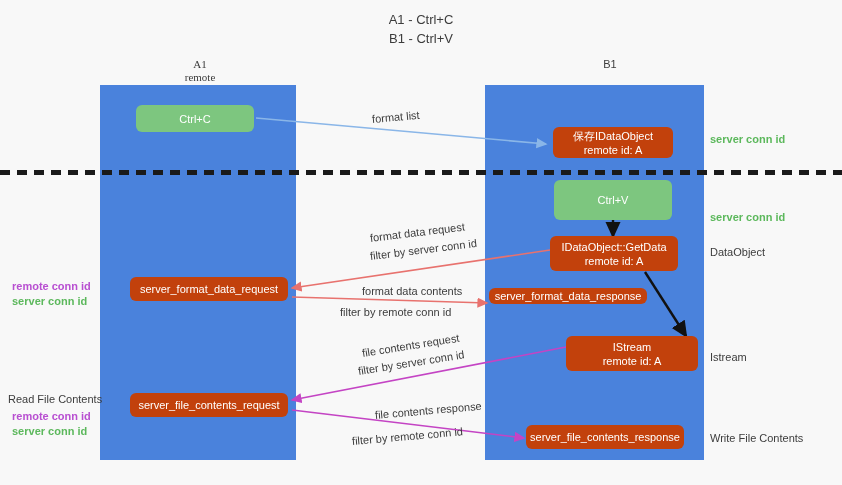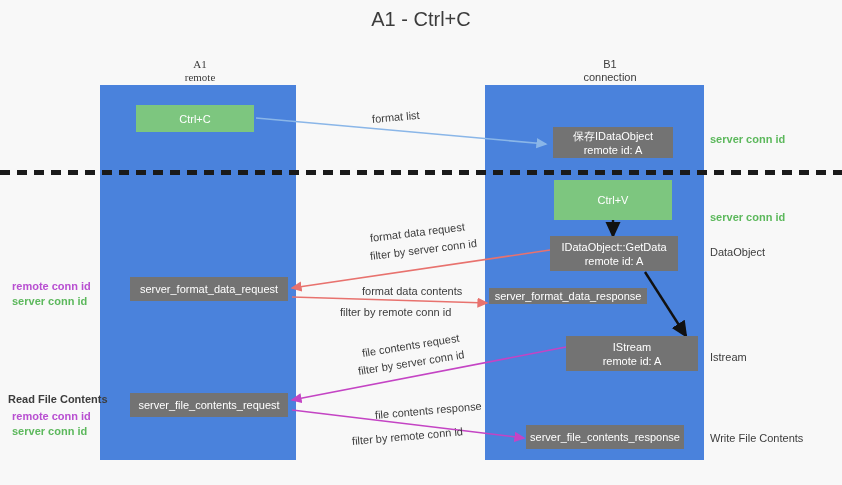--- a/index.html
+++ b/index.html
@@ -10,39 +10,40 @@
     color:#3c3c3c;
     overflow:hidden;
   }
   #stage{position:relative;width:842px;height:485px;}
 
   .abs{position:absolute;}
 
   
   .title{
     left:0;top:10px;width:842px;text-align:center;
-    font-size:20px;line-height:19px;color:#3c3c3c;
+    font-size:13px;line-height:19px;color:#3c3c3c;
   }
 
   
   .col-head{
     text-align:center;font-size:11px;line-height:13px;color:#3c3c3c;
   }
 
   
   .lane{background:#4a82dc;}
 
   
   .box{
     display:flex;flex-direction:column;align-items:center;justify-content:center;
     color:#ffffff;font-size:11px;line-height:14px;text-align:center;
     box-sizing:border-box;
+    border-radius:6px;
   }
   .box.green{background:#7dc67f;}
-  .box.orange{background:#737373;}
+  .box.orange{background:#c2410c;}
 
   
   .divider{
     left:0;top:170px;width:842px;height:5px;
     background-image:repeating-linear-gradient(to right,#1a1a1a 0 10px,transparent 10px 17px);
   }
 
   
   .lbl{font-size:11px;line-height:14px;white-space:nowrap;}
   .lbl.green-t{color:#5cb85c;font-weight:bold;}
@@ -55,29 +56,29 @@
 
   svg.overlay{position:absolute;left:0;top:0;width:842px;height:485px;pointer-events:none;}
 </style>
 </head>
 <body>
 
 <div id="stage">
 
   <div class="abs title">
     <div>A1 - Ctrl+C</div>
+    <div>B1 - Ctrl+V</div>
   </div>
 
   <div class="abs col-head" style="left:120px;top:58px;width:160px;font-family:Liberation Serif, serif;">
     <div>A1</div>
     <div>remote</div>
   </div>
   <div class="abs col-head" style="left:520px;top:58px;width:180px;">
     <div>B1</div>
-    <div>connection</div>
   </div>
 
   <div class="abs lane" style="left:100px;top:85px;width:196px;height:375px;"></div>
   <div class="abs lane" style="left:485px;top:85px;width:219px;height:375px;"></div>
 
   <svg class="overlay" viewBox="0 0 842 485">
     <defs>
       <marker id="mk-blue" markerWidth="7" markerHeight="7" refX="6" refY="3.2" orient="auto">
         <path d="M0,0 L7,3.2 L0,6.4 z" fill="#8ab6e8"></path>
       </marker>
@@ -172,17 +173,17 @@
 
   <div class="abs lbl green-t" style="left:710px;top:132px;">server conn id</div>
   <div class="abs lbl green-t" style="left:710px;top:210px;">server conn id</div>
   <div class="abs lbl dark" style="left:710px;top:245px;">DataObject</div>
   <div class="abs lbl dark" style="left:710px;top:350px;">Istream</div>
   <div class="abs lbl dark" style="left:710px;top:431px;">Write File Contents</div>
 
   <div class="abs lbl purple-t" style="left:12px;top:279px;">remote conn id</div>
   <div class="abs lbl green-t" style="left:12px;top:294px;">server conn id</div>
 
-  <div class="abs lbl dark" style="left:8px;top:392px;font-weight:bold;">Read File Contents</div>
+  <div class="abs lbl dark" style="left:8px;top:392px;">Read File Contents</div>
   <div class="abs lbl purple-t" style="left:12px;top:409px;">remote conn id</div>
   <div class="abs lbl green-t" style="left:12px;top:424px;">server conn id</div>
 
 </div>
 
 </body></html>

